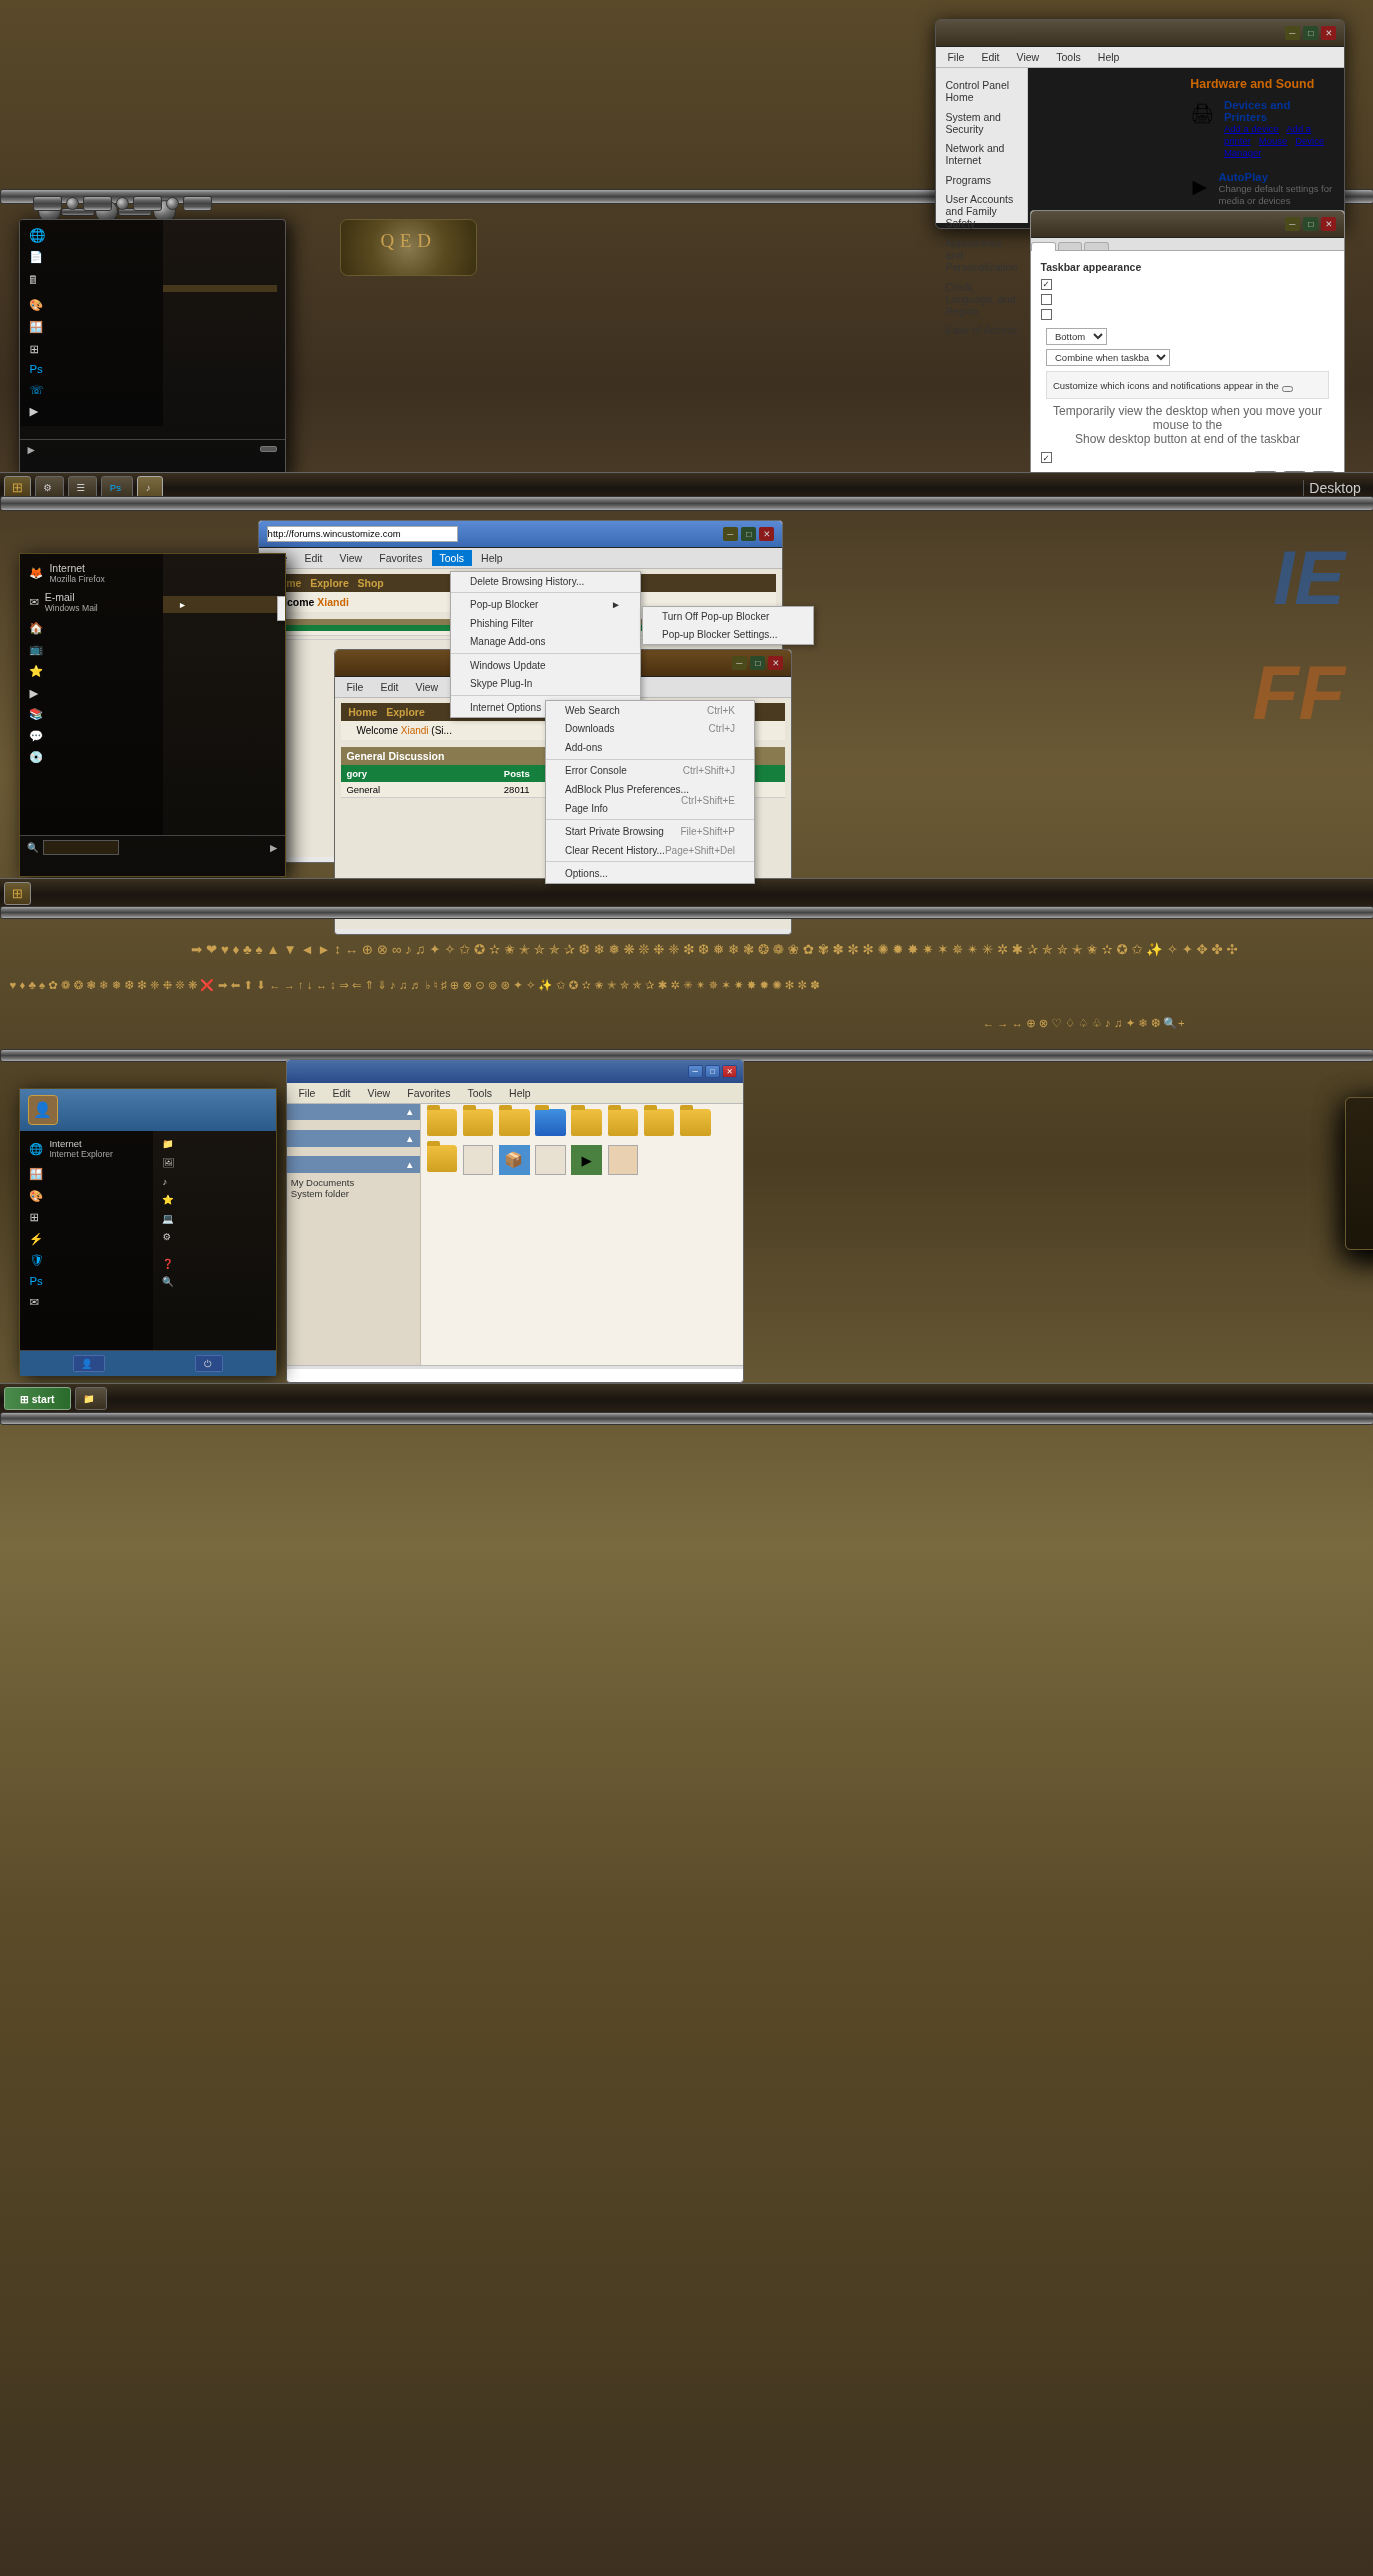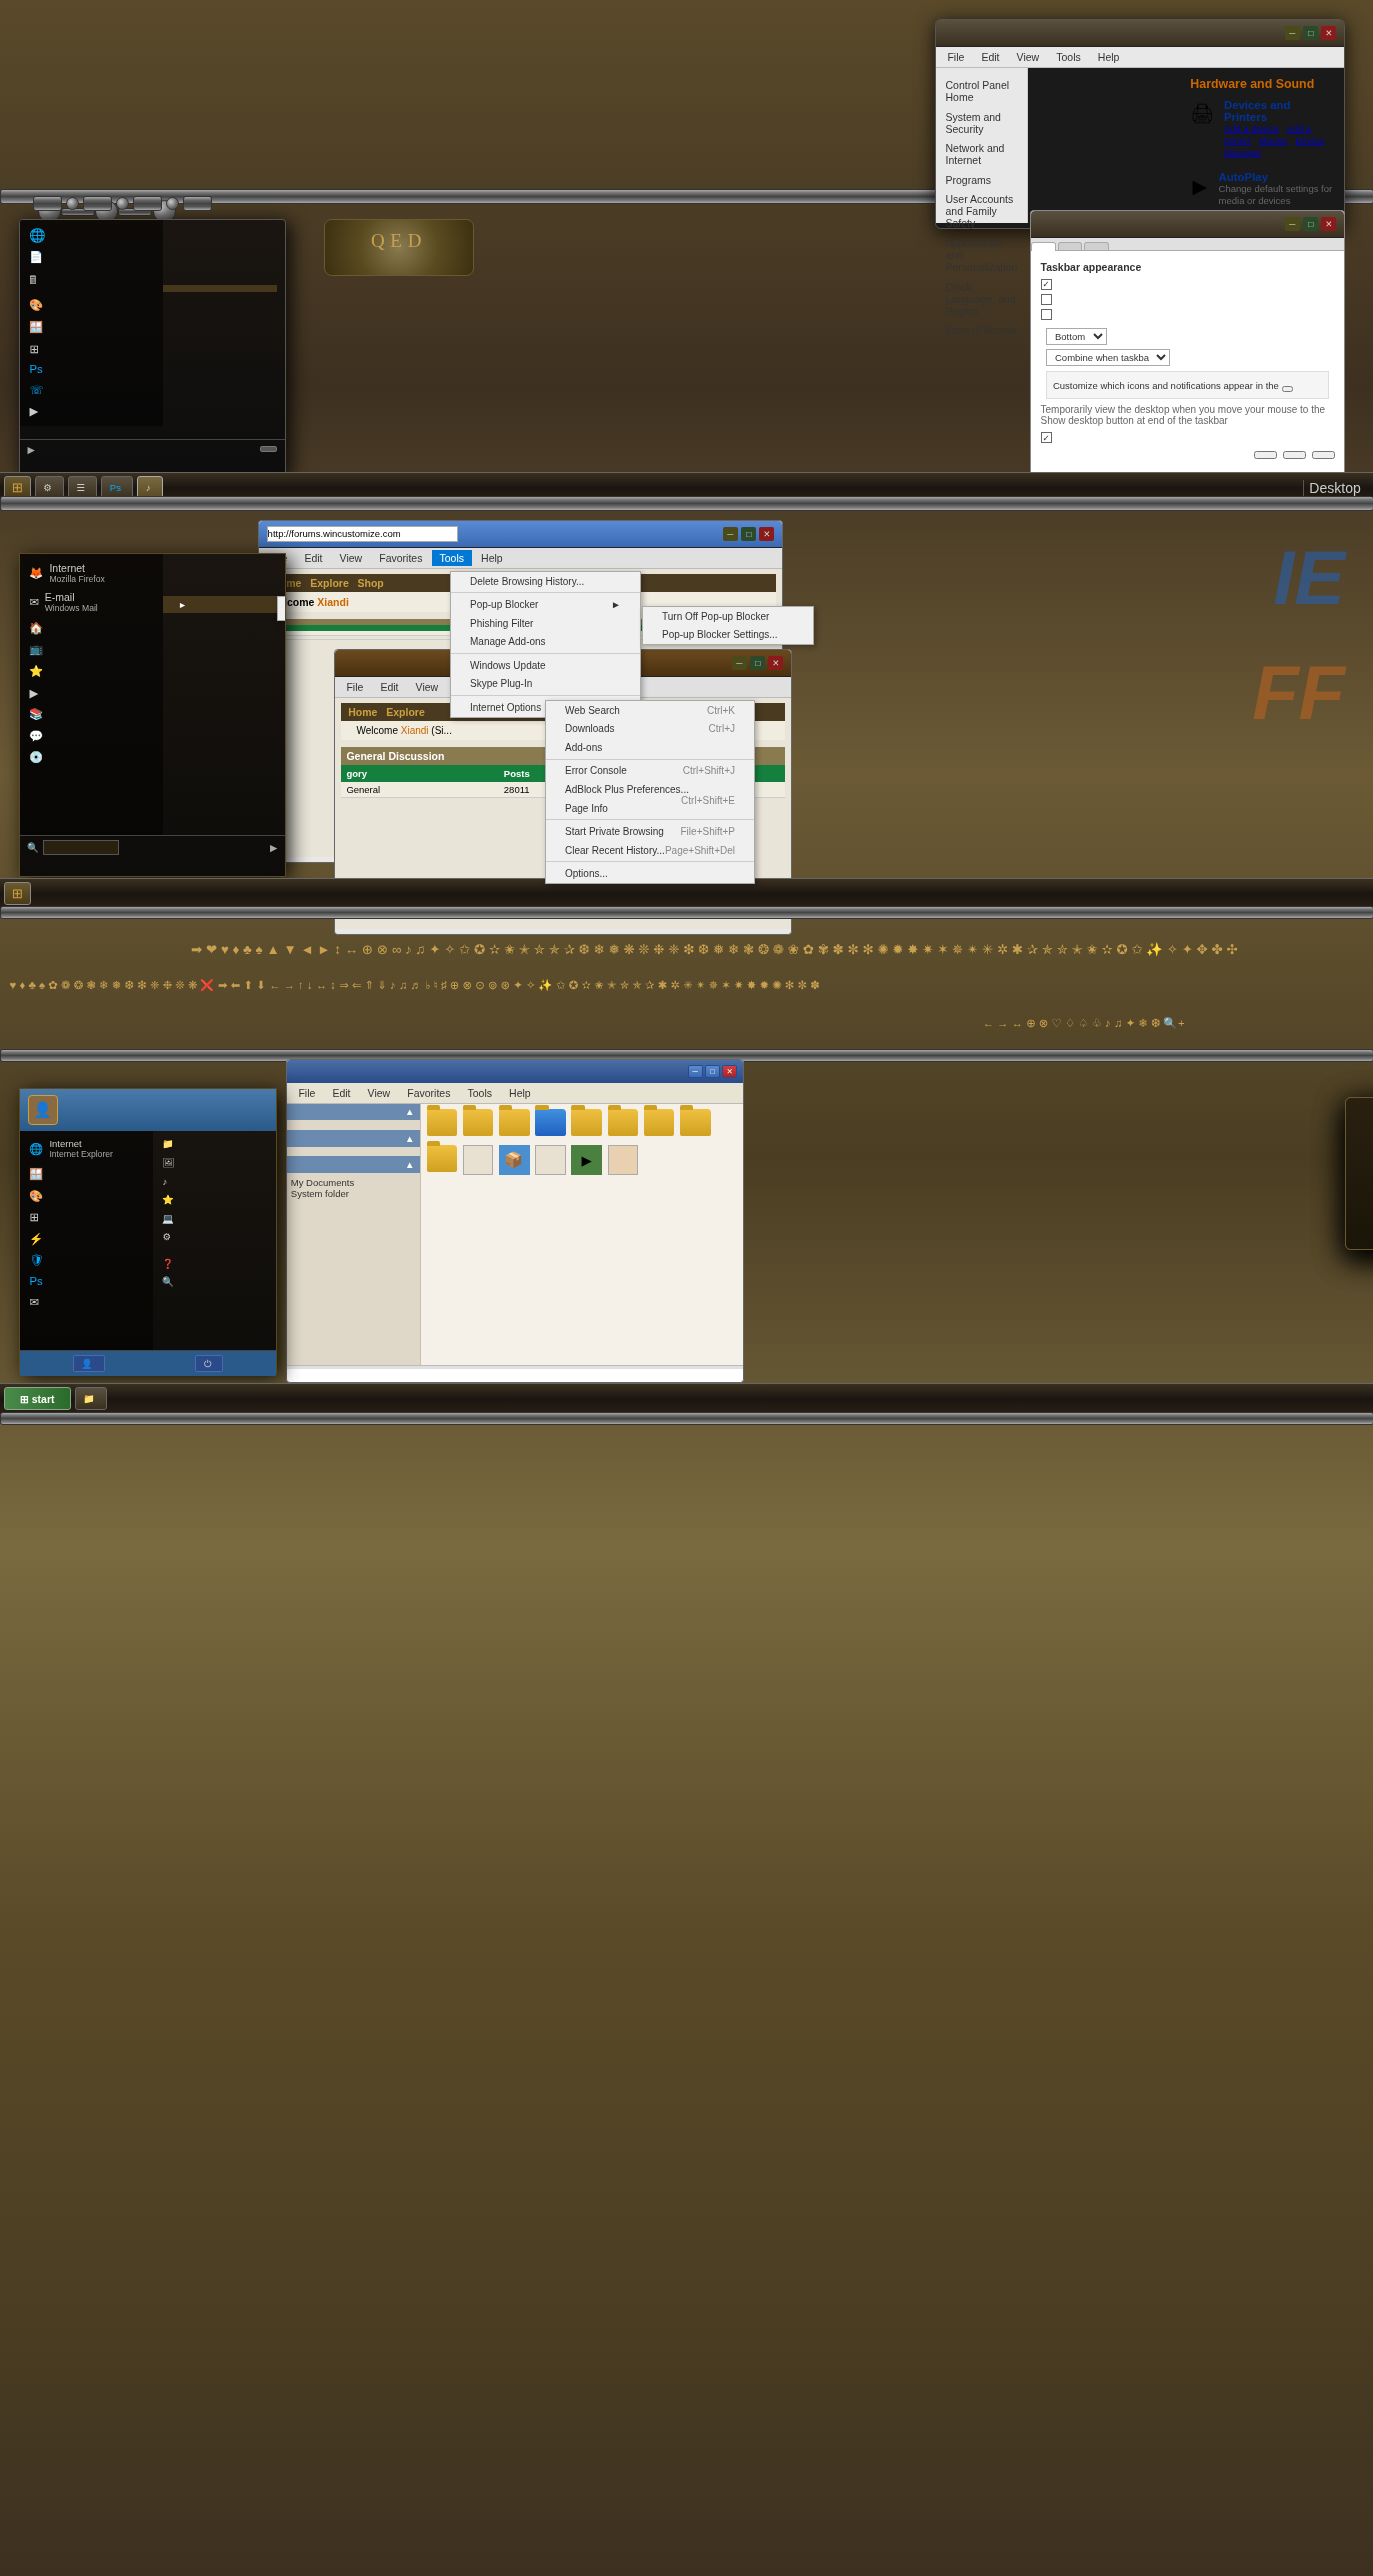--- a/index.html
+++ b/index.html
@@ -626,21 +626,21 @@
       </select>
     </div>
     <div class="notify-section">
       <div style="font-size:10.5px;font-weight:bold;"></div>
       <div style="font-size:9.5px;color:#333;margin-top:1.9px;">
         Customize which icons and notifications appear in the
         <button style="font-size:8.6px;padding:1px 3.8px;"></button>
       </div>
     </div>
     <div style="font-size:10.5px;font-weight:bold;margin-top:3.8px;"></div>
-    <div style="font-size:10px;color:#666;margin:1.9px 0 3.8px;">Temporarily view the desktop when you move your mouse to the<br>Show desktop button at end of the taskbar</div>
+    <div style="font-size:12px;color:#666;margin:1.9px 0 3.8px;text-align:center;">Temporarily view the desktop when you move your mouse to the<br>Show desktop button at end of the taskbar</div>
     <div class="checkbox-row">
       <div class="fake-checkbox">✓</div>
       <span></span>
     </div>
     <div style="margin-top:3.8px;">
       <span class="link-blue" style="font-size:9.5px;"></span>
     </div>
     <div style="display:flex;gap:5.7px;justify-content:flex-end;margin-top:5.7px;">
       <button style="font-size:9.5px;padding:1.9px 9.5px;"></button>
       <button style="font-size:9.5px;padding:1.9px 9.5px;"></button>
@@ -1228,21 +1228,21 @@
     <span></span>
   </div>
   <div style="flex:1;"></div>
   <div style="font-size:9.5px;color:#ccc;">
     <span></span>
   </div>
 </div>
 
 <div class="pipe-horizontal" style="position:absolute;top:1412px;left:0;right:0;width:100%;height:13.4px;"></div>
 
-<div style="position:absolute;top:219px;left:324px;width:150px;height:57px;background:radial-gradient(circle,#8a7a50 0%,#5a4a20 50%,#3a3010 100%);border-radius:7.6px;border:1.9px solid #6a5a30;">
+<div style="position:absolute;top:219px;left:340px;width:137px;height:57px;background:radial-gradient(circle,#8a7a50 0%,#5a4a20 50%,#3a3010 100%);border-radius:7.6px;border:1.9px solid #6a5a30;">
   <div style="text-align:center;padding-top:9.5px;font-size:19px;color:#c8a050;font-family:serif;letter-spacing:5.7px;">QED</div>
 </div>
 
 <div style="position:absolute;top:196px;left:33px;">
   <div style="display:flex;gap:3.8px;align-items:center;">
 
     <div style="width:29px;height:15.3px;background:linear-gradient(180deg,#aaa,#666,#444,#555,#aaa);border-radius:2.9px;border:1px solid #333;"></div>
     <div style="width:13.4px;height:13.4px;background:radial-gradient(circle at 35% 35%,#ccc,#777,#333);border-radius:50%;border:1px solid #333;"></div>
     <div style="width:29px;height:15.3px;background:linear-gradient(180deg,#aaa,#666,#444,#555,#aaa);border-radius:2.9px;border:1px solid #333;"></div>
     <div style="width:13.4px;height:13.4px;background:radial-gradient(circle at 35% 35%,#ccc,#777,#333);border-radius:50%;border:1px solid #333;"></div>

